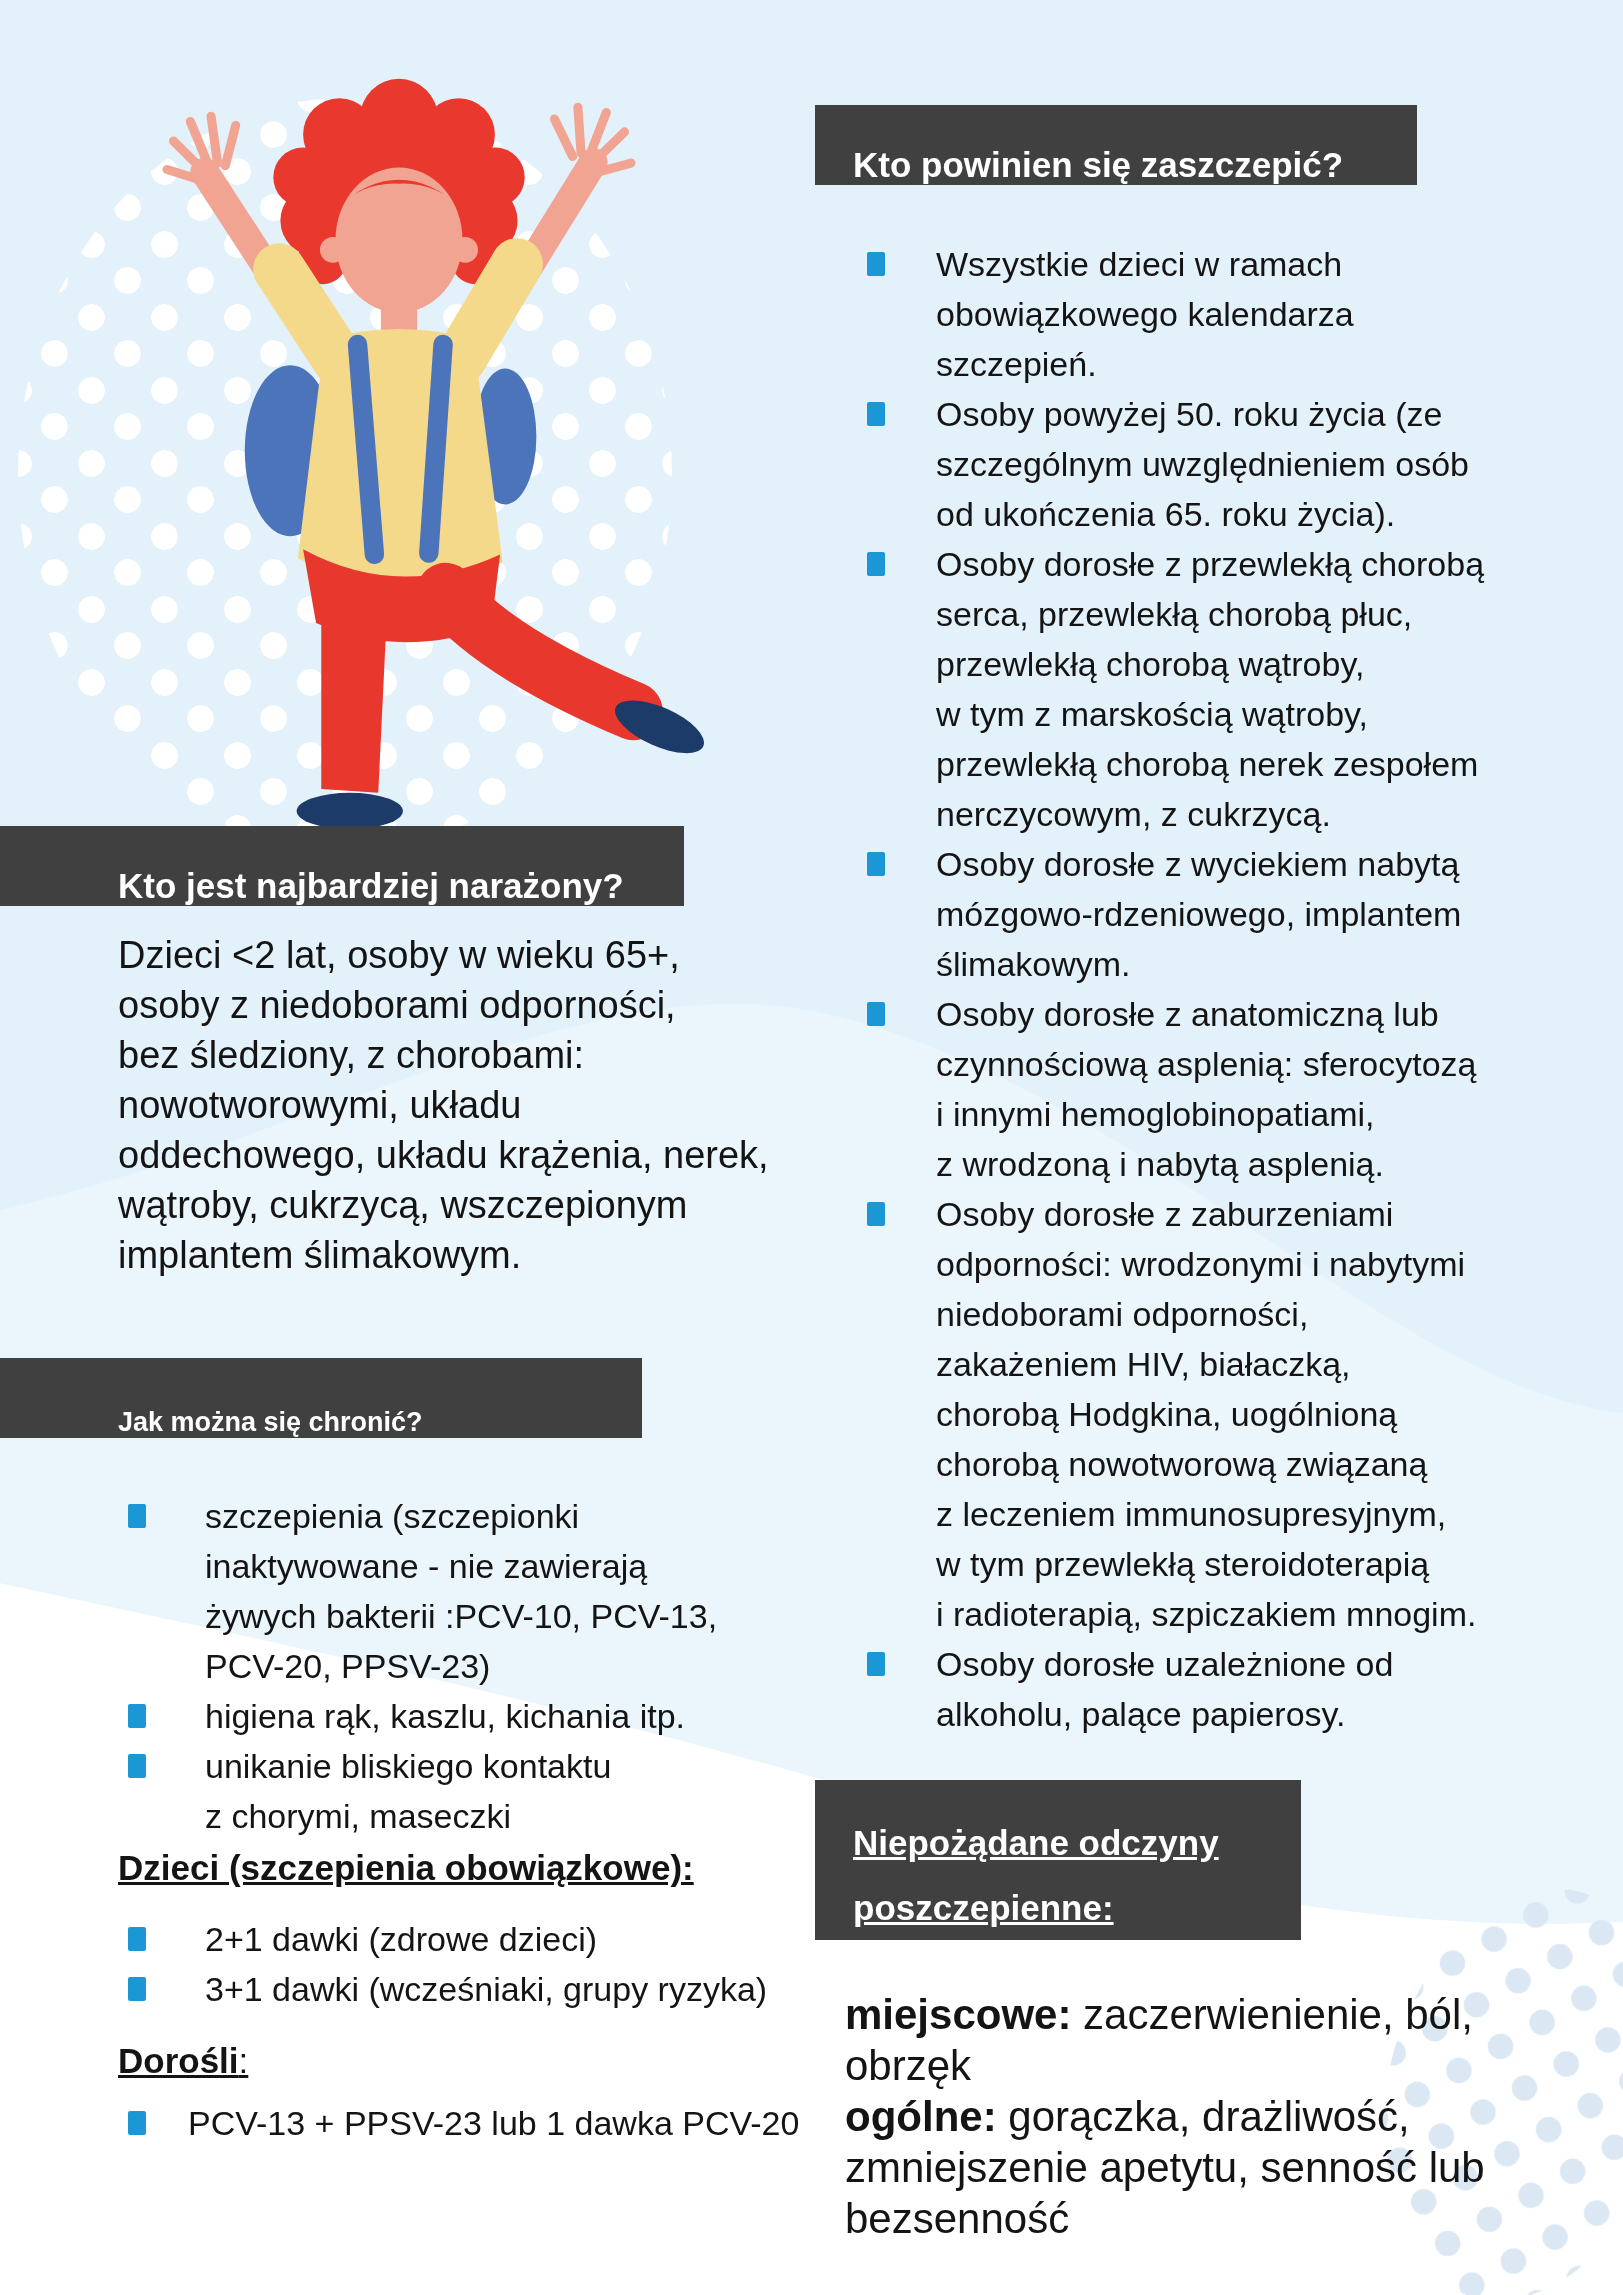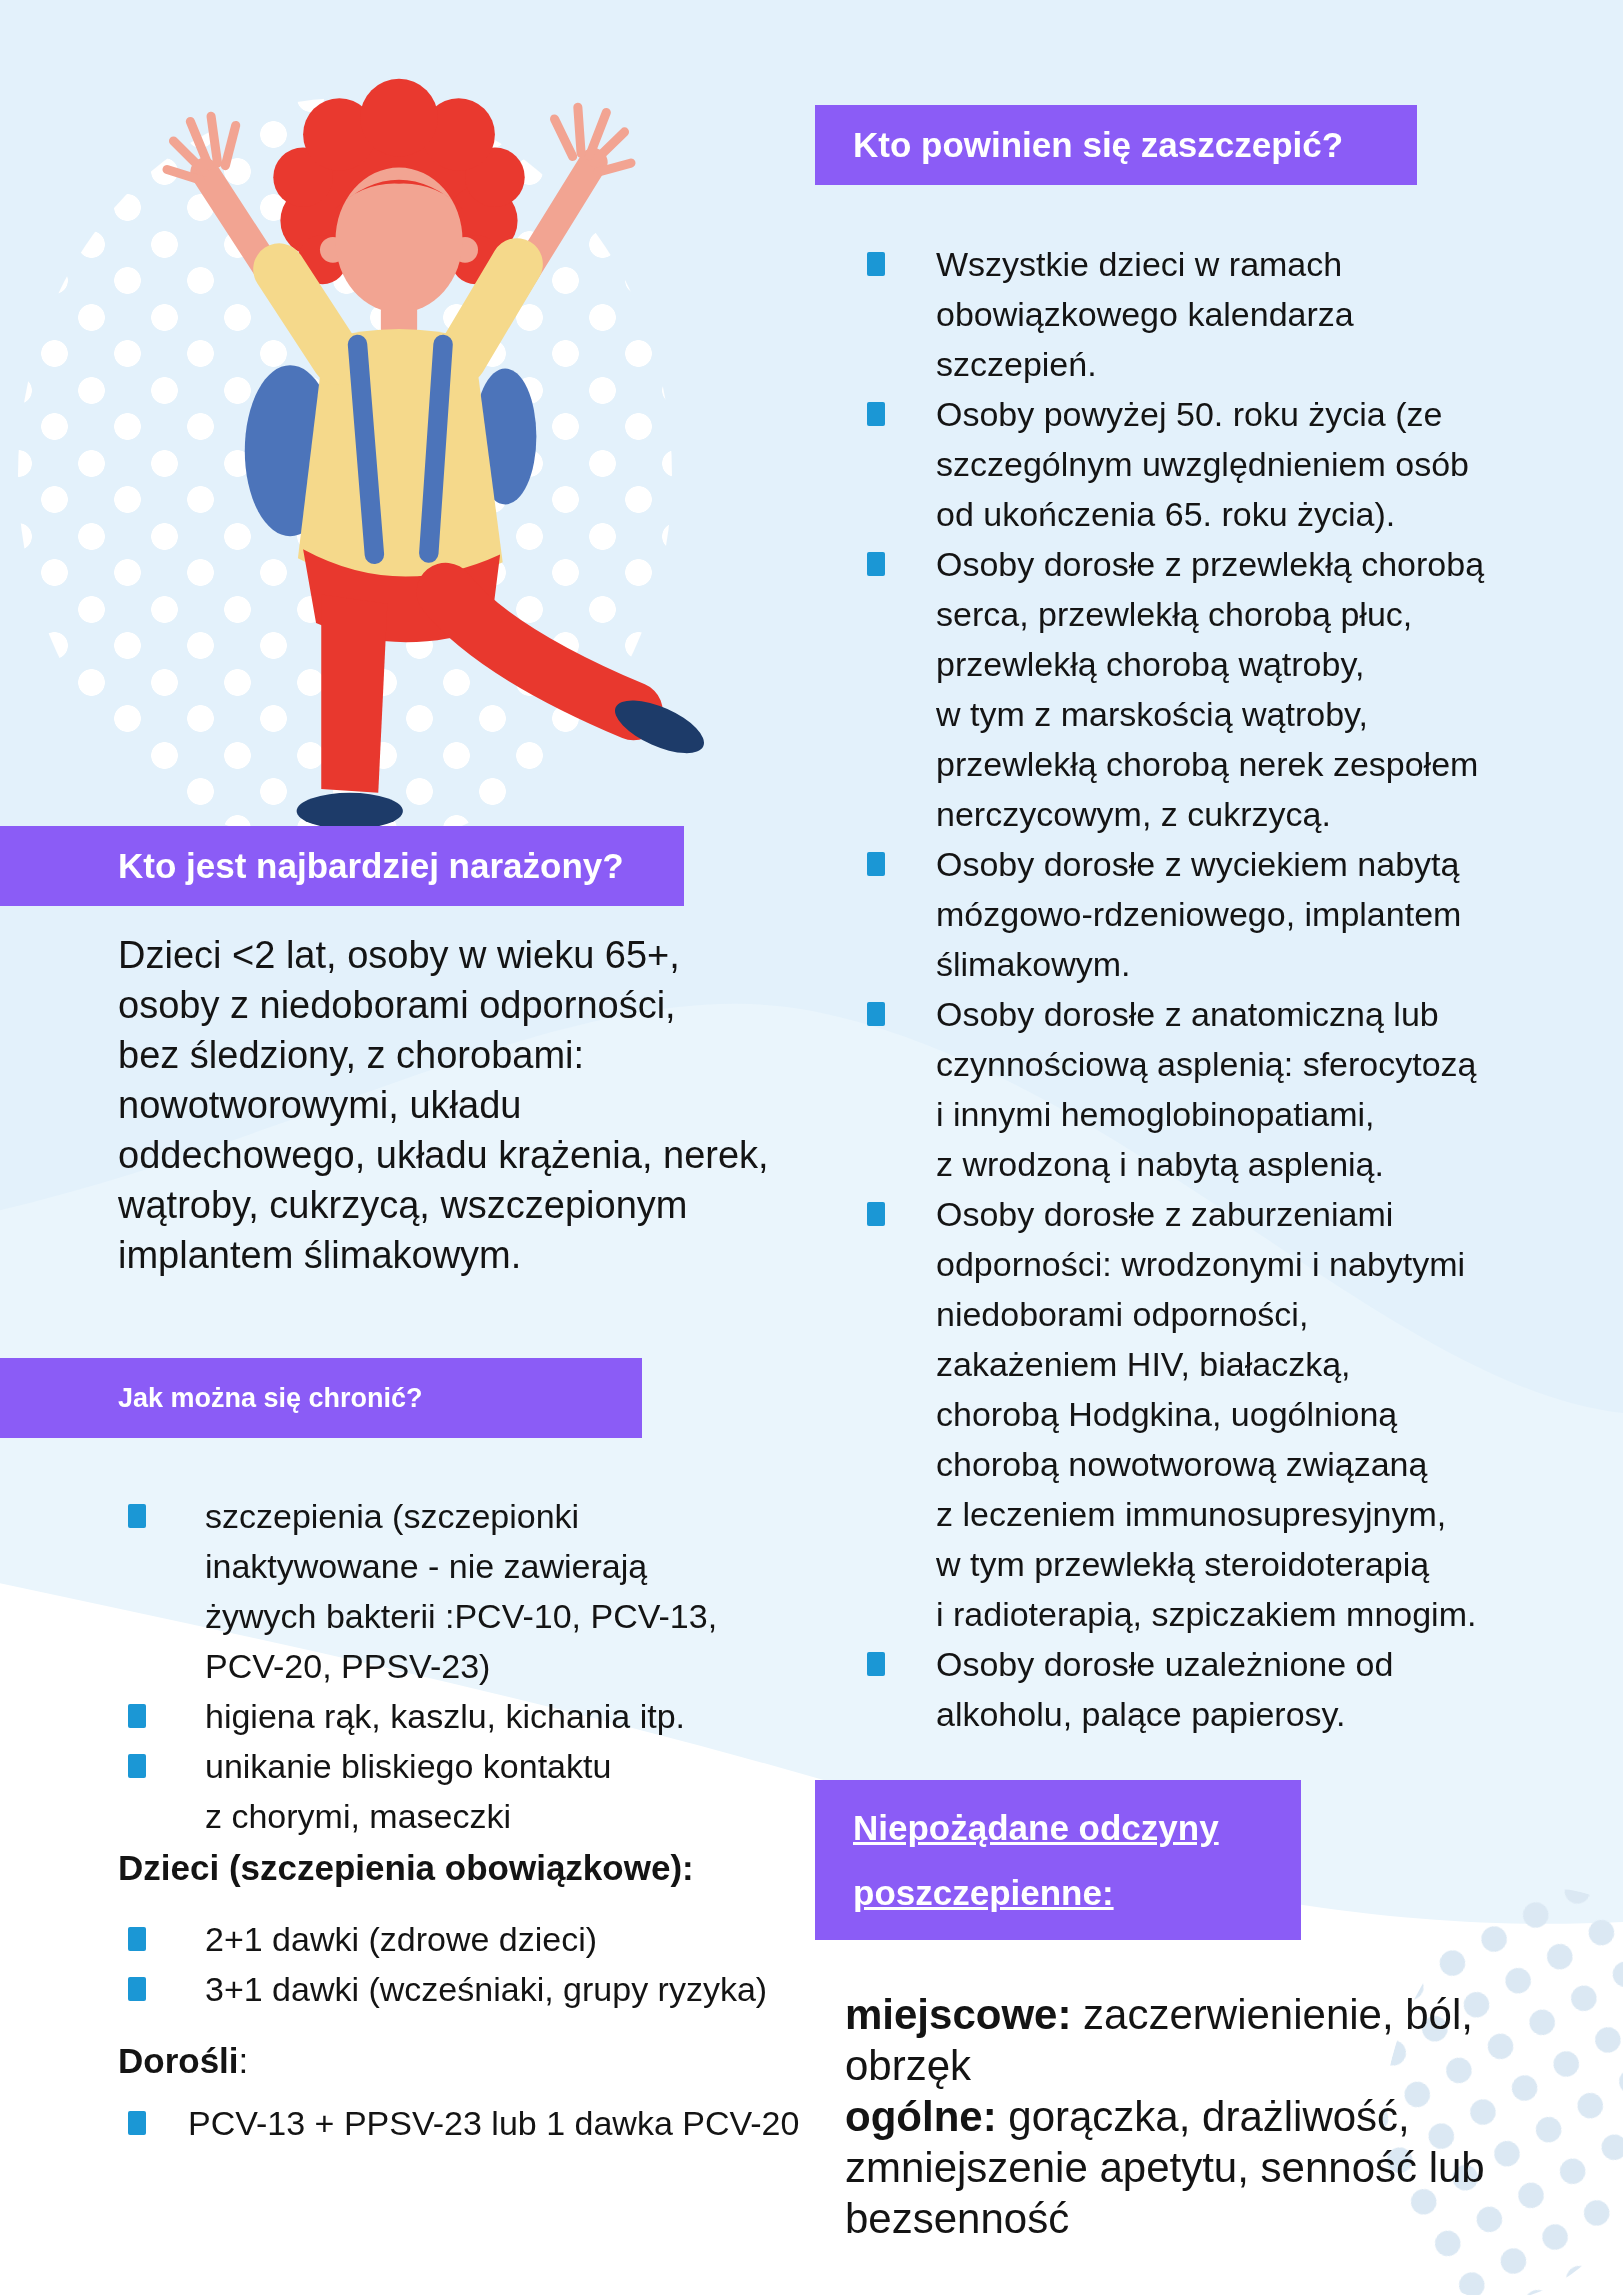--- a/index.html
+++ b/index.html
@@ -23,22 +23,22 @@
     transform:rotate(15deg);
     background-image:
       radial-gradient(circle, #dbe8f3 12.4px, rgba(219,232,243,0) 13px),
       radial-gradient(circle, #dbe8f3 12.4px, rgba(219,232,243,0) 13px);
     background-size:68px 68px;
     background-position:0 0, 34px 34px;
   }
   .child{position:absolute; left:75px; top:36px; width:648px; height:auto;}
 
   .banner{
-    position:absolute; background:#8b5cf6; color:#ffffff; font-weight:bold;
-    display:flex; align-items:center; box-sizing:border-box;
+    position:absolute; background:#404040; color:#ffffff; font-weight:bold;
+    display:flex; align-items:flex-end; box-sizing:border-box;
   }
   .banner-left-1{left:0; top:826px; width:684px; height:80px; padding-left:118px; font-size:35px;}
   .banner-left-2{left:0; top:1358px; width:642px; height:80px; padding-left:118px; font-size:27px;}
   .banner-right-1{left:815px; top:105px; width:602px; height:80px; padding-left:38px; font-size:35px;}
   .banner-right-2{left:815px; top:1780px; width:486px; height:160px; padding-left:38px; font-size:35px;text-decoration:underline;}
   .banner-right-2 span{line-height:65px;}
 
   .pre{white-space:pre-line;}
 
   .para{position:absolute; left:118px; top:930px; width:681px; font-size:38px; line-height:50px;}
@@ -51,21 +51,21 @@
   }
   .bullets .txt{display:block; font-size:34px; line-height:50px;}
 
   .bullets-left{left:121px; top:1484px; width:707px;}
   .bullets-left li{padding-left:77px;}
   .bullets-children{left:121px; top:1907px; width:707px;}
   .bullets-children li{padding-left:77px;}
   .bullets-adults{left:121px; top:2091px; width:733px;}
   .bullets-adults li{padding-left:60px;}
 
-  .subhead{position:absolute; left:118px; font-size:35px; font-weight:bold; line-height:42px;}
+  .subhead{position:absolute; left:118px; font-size:35px; font-weight:bold; line-height:42px;text-decoration:underline;}
   .subhead-children{top:1847px;}
   .subhead-adults{top:2040px;}
   .subhead .n{font-weight:normal;}
 
   .bullets-right{left:860px; top:232px; width:739px;}
   .bullets-right li{padding-left:69px;}
 
   .reactions{position:absolute; left:831px; top:1989px; width:753px; font-size:42px; line-height:51px;margin-left:14px;}
   .reaction .b{font-weight:bold;}
 </style>

